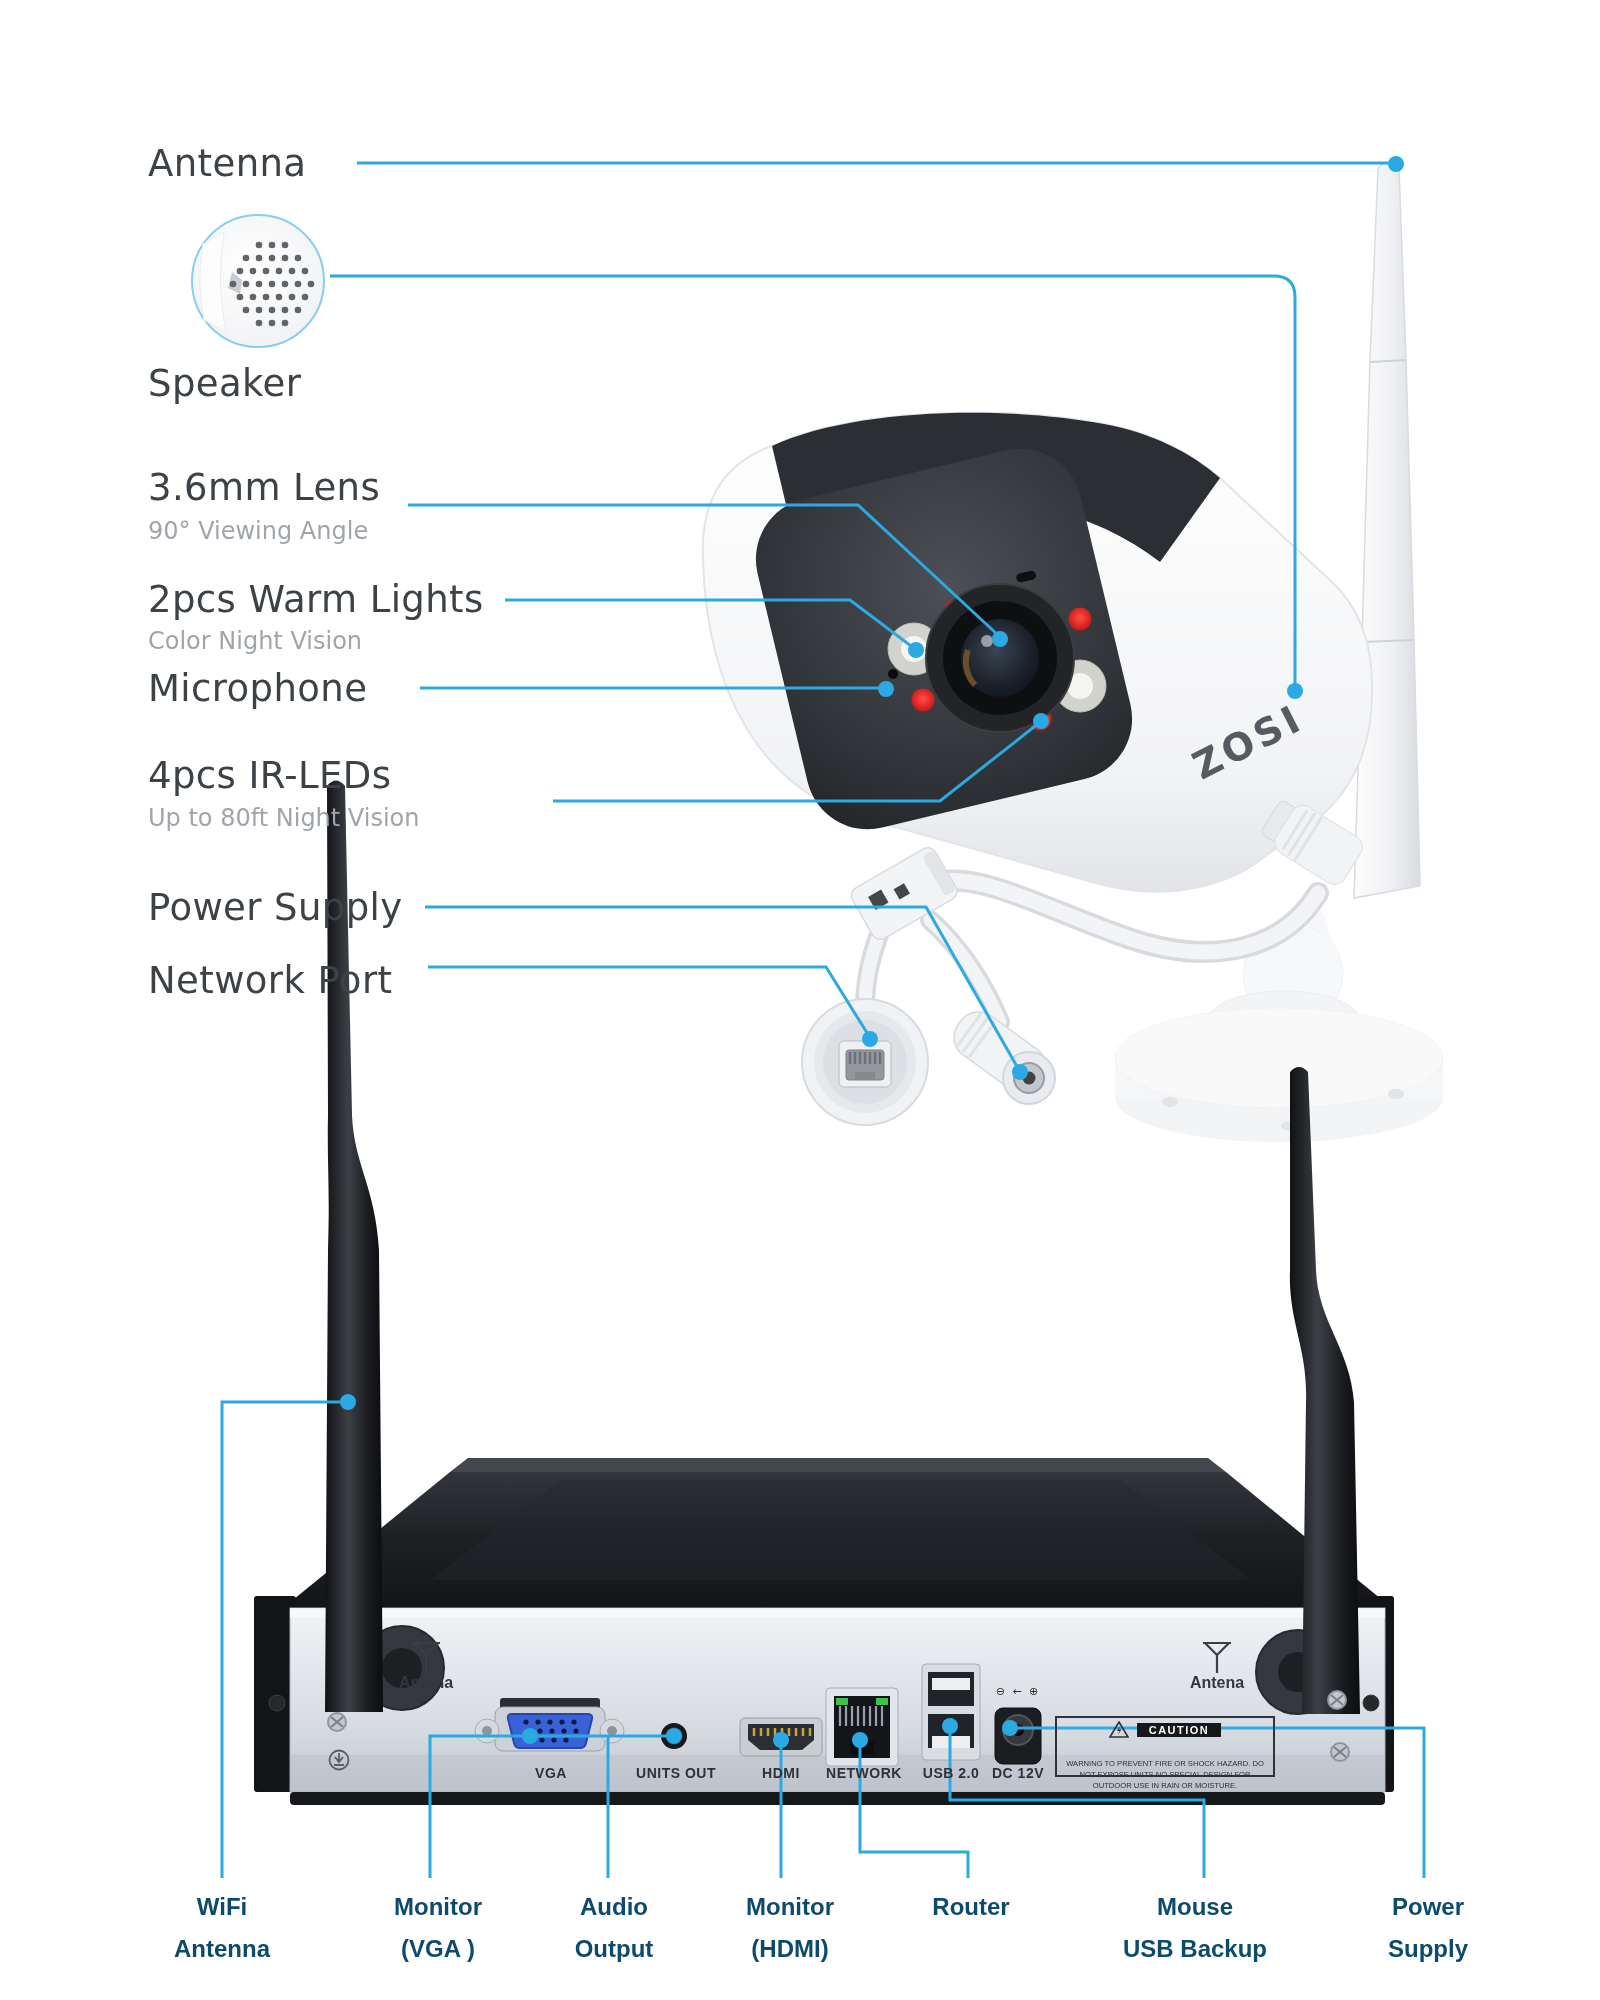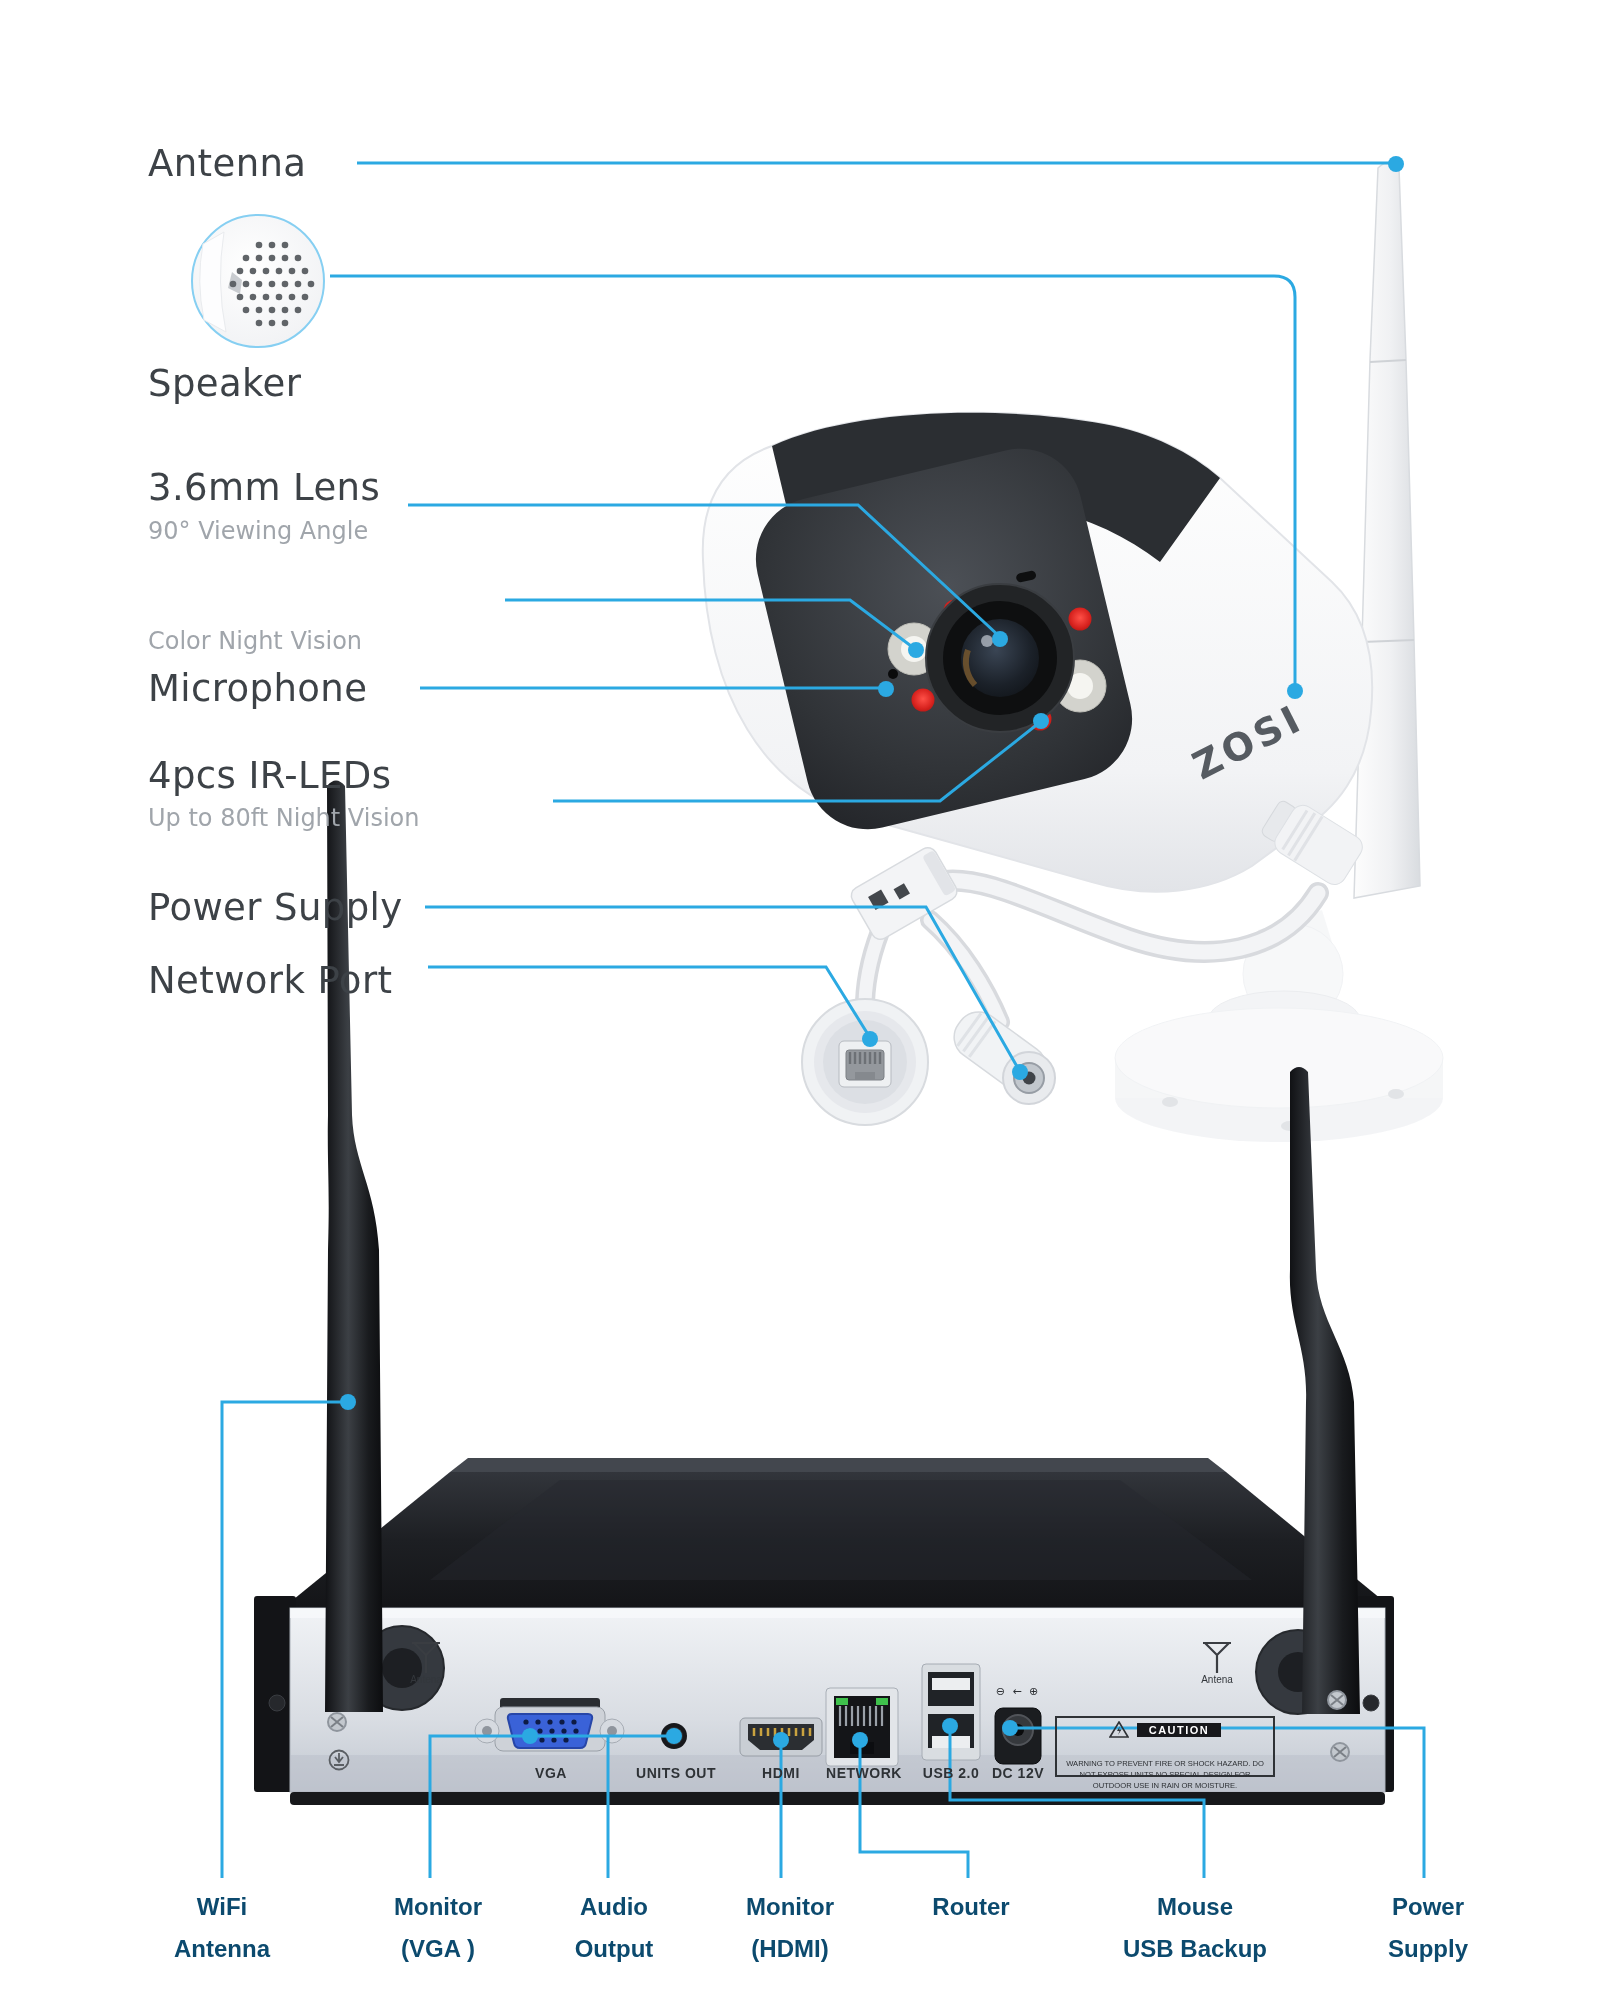--- a/index.html
+++ b/index.html
@@ -13,21 +13,21 @@
   .lbl-sub{font-size:24px;line-height:34px;color:#a0a5ab;}
   
   .blabel{position:absolute;top:1886px;transform:translateX(-50%);text-align:center;
           font-family:"Liberation Sans",sans-serif;font-weight:700;font-size:24px;
           line-height:42px;color:#0c4a6e;white-space:nowrap;}
   
   .port-label{position:absolute;transform:translateX(-50%);top:1765px;
               font-family:"Liberation Sans",sans-serif;font-weight:700;font-size:14px;
               color:#2e3236;white-space:nowrap;letter-spacing:.5px;}
   .antena-label{position:absolute;transform:translateX(-50%);top:1674px;
-              font-family:"Liberation Sans",sans-serif;font-weight:400;font-size:10px;
+              font-family:"Liberation Sans",sans-serif;font-weight:700;font-size:16px;
               color:#33373c;}
   .polarity{position:absolute;transform:translateX(-50%);left:1018px;top:1685px;
               font-size:11px;color:#2c2f33;letter-spacing:2px;}
   .zosi{position:absolute;left:1168px;top:720px;width:160px;text-align:center;
         transform:rotate(-27deg);font-weight:700;font-size:38px;color:#565b61;
         letter-spacing:4px;}
   .caution-box{position:absolute;left:1055px;top:1716px;width:220px;height:61px;
         border:2px solid #2f3236;box-sizing:border-box;display:flex;flex-direction:column;
         align-items:center;padding-top:3px;background:rgba(255,255,255,0.04);}
   .caution-head{display:flex;align-items:center;gap:8px;}
@@ -369,20 +369,21 @@
     <circle cx="860" cy="1740" r="8"></circle>
     <circle cx="950" cy="1726" r="8"></circle>
     <circle cx="1010" cy="1728" r="8"></circle>
   </g>
 </svg>
 
 <div class="llabel lbl-title" style="top:141px">Antenna</div>
 <div class="llabel lbl-title" style="top:361px">Speaker</div>
 <div class="llabel lbl-title" style="top:465px">3.6mm Lens</div>
 <div class="llabel lbl-sub" style="top:514px">90° Viewing Angle</div>
+<div class="llabel lbl-title" style="top:577px">2pcs Warm Lights</div>
 <div class="llabel lbl-sub" style="top:624px">Color Night Vision</div>
 <div class="llabel lbl-title" style="top:666px">Microphone</div>
 <div class="llabel lbl-title" style="top:753px">4pcs IR-LEDs</div>
 <div class="llabel lbl-sub" style="top:801px">Up to 80ft Night Vision</div>
 <div class="llabel lbl-title" style="top:885px">Power Supply</div>
 <div class="llabel lbl-title" style="top:958px">Network Port</div>
 
 <div class="zosi">ZOSI</div>
 
 <div class="port-label" style="left:551px">VGA</div>

